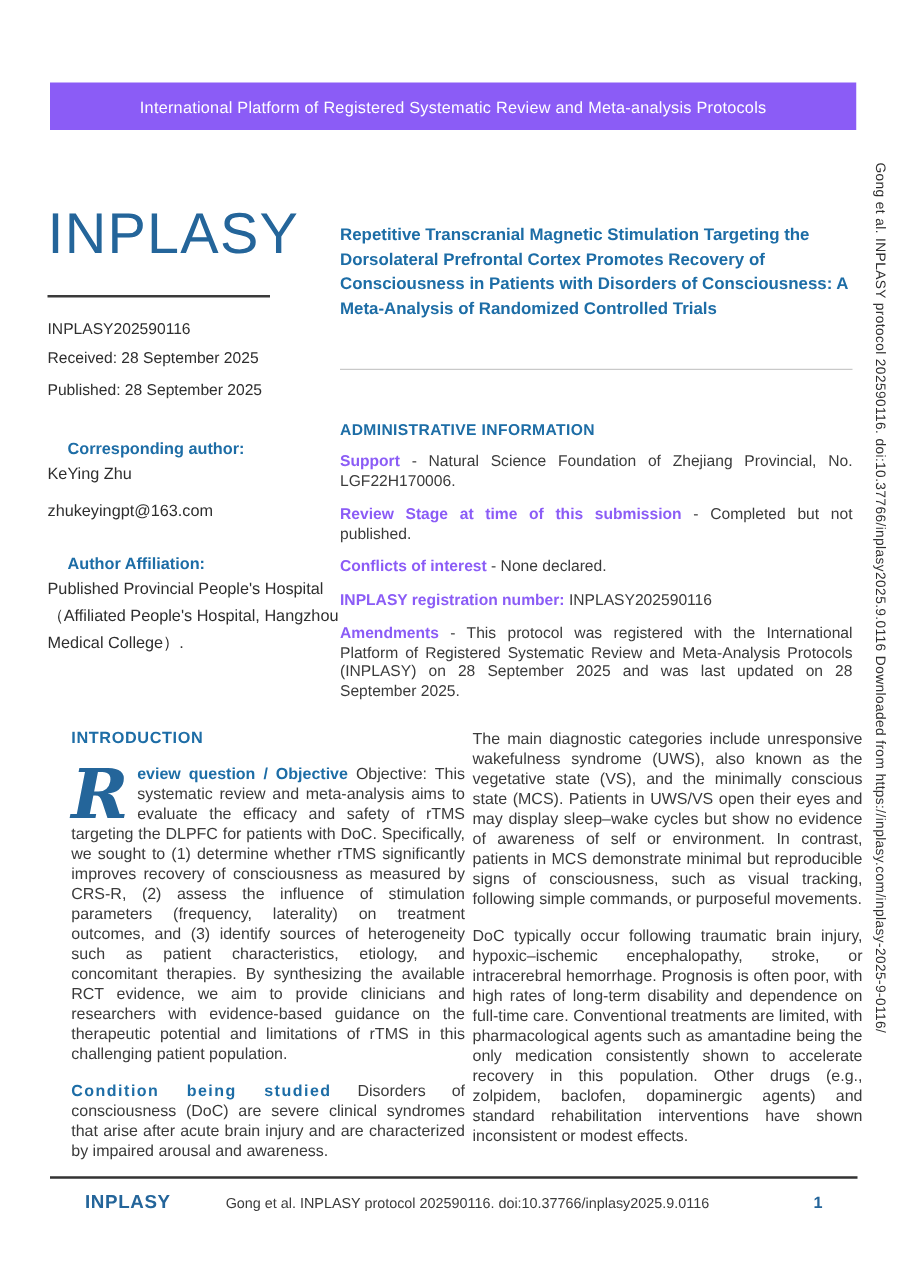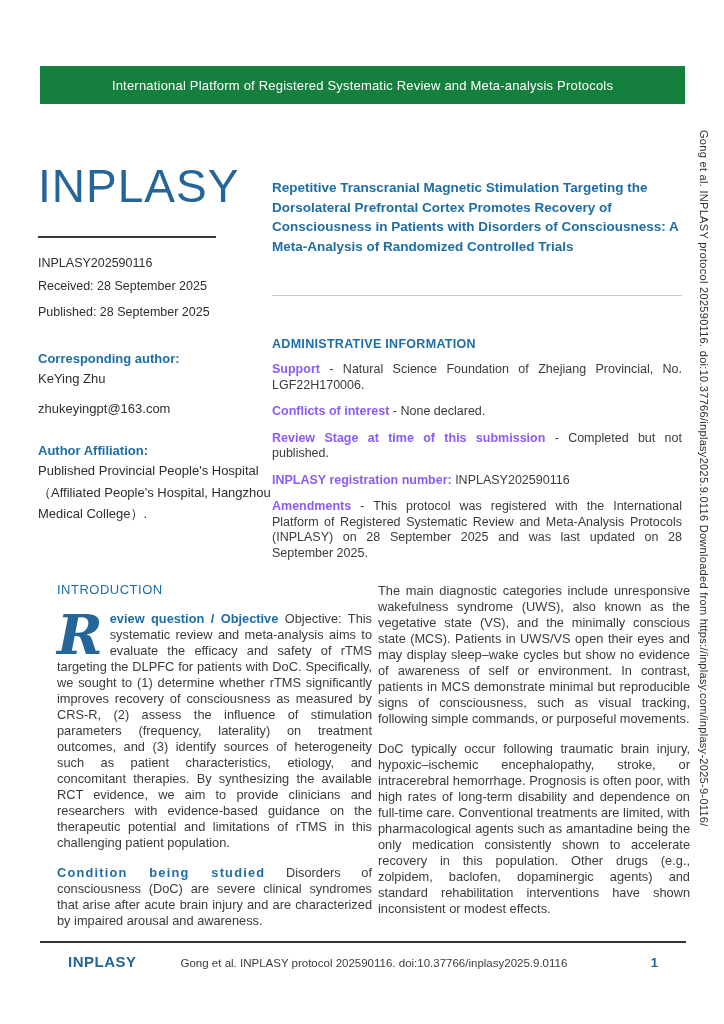--- a/index.html
+++ b/index.html
@@ -4,50 +4,50 @@
 <style>
   html,body { margin:0; padding:0; background:#ffffff; }
   .page {
     position:relative; width:724px; height:1024px; background:#ffffff;
     font-family:"Liberation Sans", sans-serif; overflow:hidden; color:#2e2e2e;
   }
 
   
   .banner {
     position:absolute; left:40px; top:66px; width:645px; height:38px;
-    background:#15803d; color:#ffffff; display:flex; align-items:center;
+    background:#8b5cf6; color:#ffffff; display:flex; align-items:center;
     justify-content:center; font-size:13px; letter-spacing:0.2px;
   }
 
   
   .left-col { position:absolute; left:38px; top:160px; width:234px; }
   .logo { font-size:46px; color:#24659a; letter-spacing:1px; line-height:52px; }
   .logo-rule { width:178px; height:2px; background:#3a3a3a; margin-top:24px; }
   .meta { margin-top:14px; font-size:12.5px; line-height:23px; color:#2e2e2e; }
   .meta .pub { margin-top:3px; }
-  .h-blue { color:#1d6da6; font-weight:bold; font-size:13px; }
+  .h-blue { color:#1d6da6; font-weight:bold; font-size:13px;margin-left:16px; }
   .corr { margin-top:25px; font-size:13px; line-height:20px; }
   .email { margin-top:10px; }
   .affil { margin-top:24px; font-size:13px; }
   .affil-text { line-height:21.5px; margin-top:2px; }
 
   
   .right-col { position:absolute; left:272px; top:178px; width:410px; }
   .title { margin:0; font-size:13.5px; line-height:19.5px; color:#1d6da6; font-weight:bold; }
   .authors-rule { height:1px; background:#c9c9c9; margin-top:39px; }
   .authors { margin-top:13px; font-size:12.5px; color:#333333; }
   .section-h { margin:41px 0 0 0; font-size:12.5px; color:#1d6da6; font-weight:bold; letter-spacing:0.3px; }
   .admin-p { margin:11px 0 0 0; font-size:12.5px; line-height:15.5px; text-align:justify; color:#3b3b3b; }
   .admin-label { color:#8b5cf6; font-weight:bold; }
 
   
   .body-cols { position:absolute; left:57px; top:580px; width:633px; display:flex; gap:6px; }
   .bcol1 { width:315px; }
   .bcol2 { width:312px; }
-  .intro-h { margin:2px 0 0 0; font-size:13px; color:#1d6da6; font-weight:normal; letter-spacing:0.5px; }
+  .intro-h { margin:2px 0 0 0; font-size:13px; color:#1d6da6; font-weight:bold; letter-spacing:0.5px; }
   .body-p { margin:14px 0 0 0; font-size:12.8px; line-height:16px; text-align:justify; color:#3b3b3b; }
   .bcol2 .body-p.first { margin-top:3px; }
   .lead { color:#1d6da6; font-weight:bold; }
   .cond-lead { letter-spacing:1.2px; }
   .dropcap {
     float:left; font-family:"DejaVu Serif", serif; font-style:italic; font-weight:bold;
     font-size:55px; line-height:42px; color:#24659a; margin:3px 7px 0 0;
   }
 
   
@@ -91,22 +91,22 @@
       <div class="affil-text">Published Provincial People's Hospital （Affiliated People's Hospital, Hangzhou Medical College）.</div>
     </div>
   </div>
 
   <div class="right-col">
     <h1 class="title">Repetitive Transcranial Magnetic Stimulation Targeting the Dorsolateral Prefrontal Cortex Promotes Recovery of Consciousness in Patients with Disorders of Consciousness: A Meta-Analysis of Randomized Controlled Trials</h1>
     <div class="authors-rule"></div>
     <h2 class="section-h">ADMINISTRATIVE INFORMATION</h2>
 
     <p class="admin-p"><span class="admin-label">Support</span><span> -  Natural Science Foundation of Zhejiang Provincial, No. LGF22H170006.</span></p>
+    <p class="admin-p"><span class="admin-label">Review Stage at time of this submission</span><span> - Completed but not published.</span></p>
     <p class="admin-p"><span class="admin-label">Conflicts of interest</span><span> - None declared.</span></p>
-    <p class="admin-p"><span class="admin-label">Review Stage at time of this submission</span><span> - Completed but not published.</span></p>
     <p class="admin-p"><span class="admin-label">INPLASY registration number:</span><span> INPLASY202590116</span></p>
     <p class="admin-p"><span class="admin-label">Amendments</span><span> - This protocol was registered with the International Platform of Registered Systematic Review and Meta-Analysis Protocols (INPLASY) on 28 September 2025 and was last updated on 28 September 2025.</span></p>
   </div>
 
   <div class="body-cols">
     <div class="bcol1">
       <h2 class="intro-h">INTRODUCTION</h2>
       <p class="body-p">
         <span class="dropcap">R</span><span class="lead">eview question / Objective</span><span> Objective: This systematic review and meta-analysis aims to evaluate the efficacy and safety of rTMS targeting the DLPFC for patients with DoC. Specifically, we sought to (1) determine whether rTMS significantly improves recovery of consciousness as measured by CRS-R, (2) assess the influence of stimulation parameters (frequency, laterality) on treatment outcomes, and (3) identify sources of heterogeneity such as patient characteristics, etiology, and concomitant therapies. By synthesizing the available RCT evidence, we aim to provide clinicians and researchers with evidence-based guidance on the therapeutic potential and limitations of rTMS in this challenging patient population.</span>
       </p>

